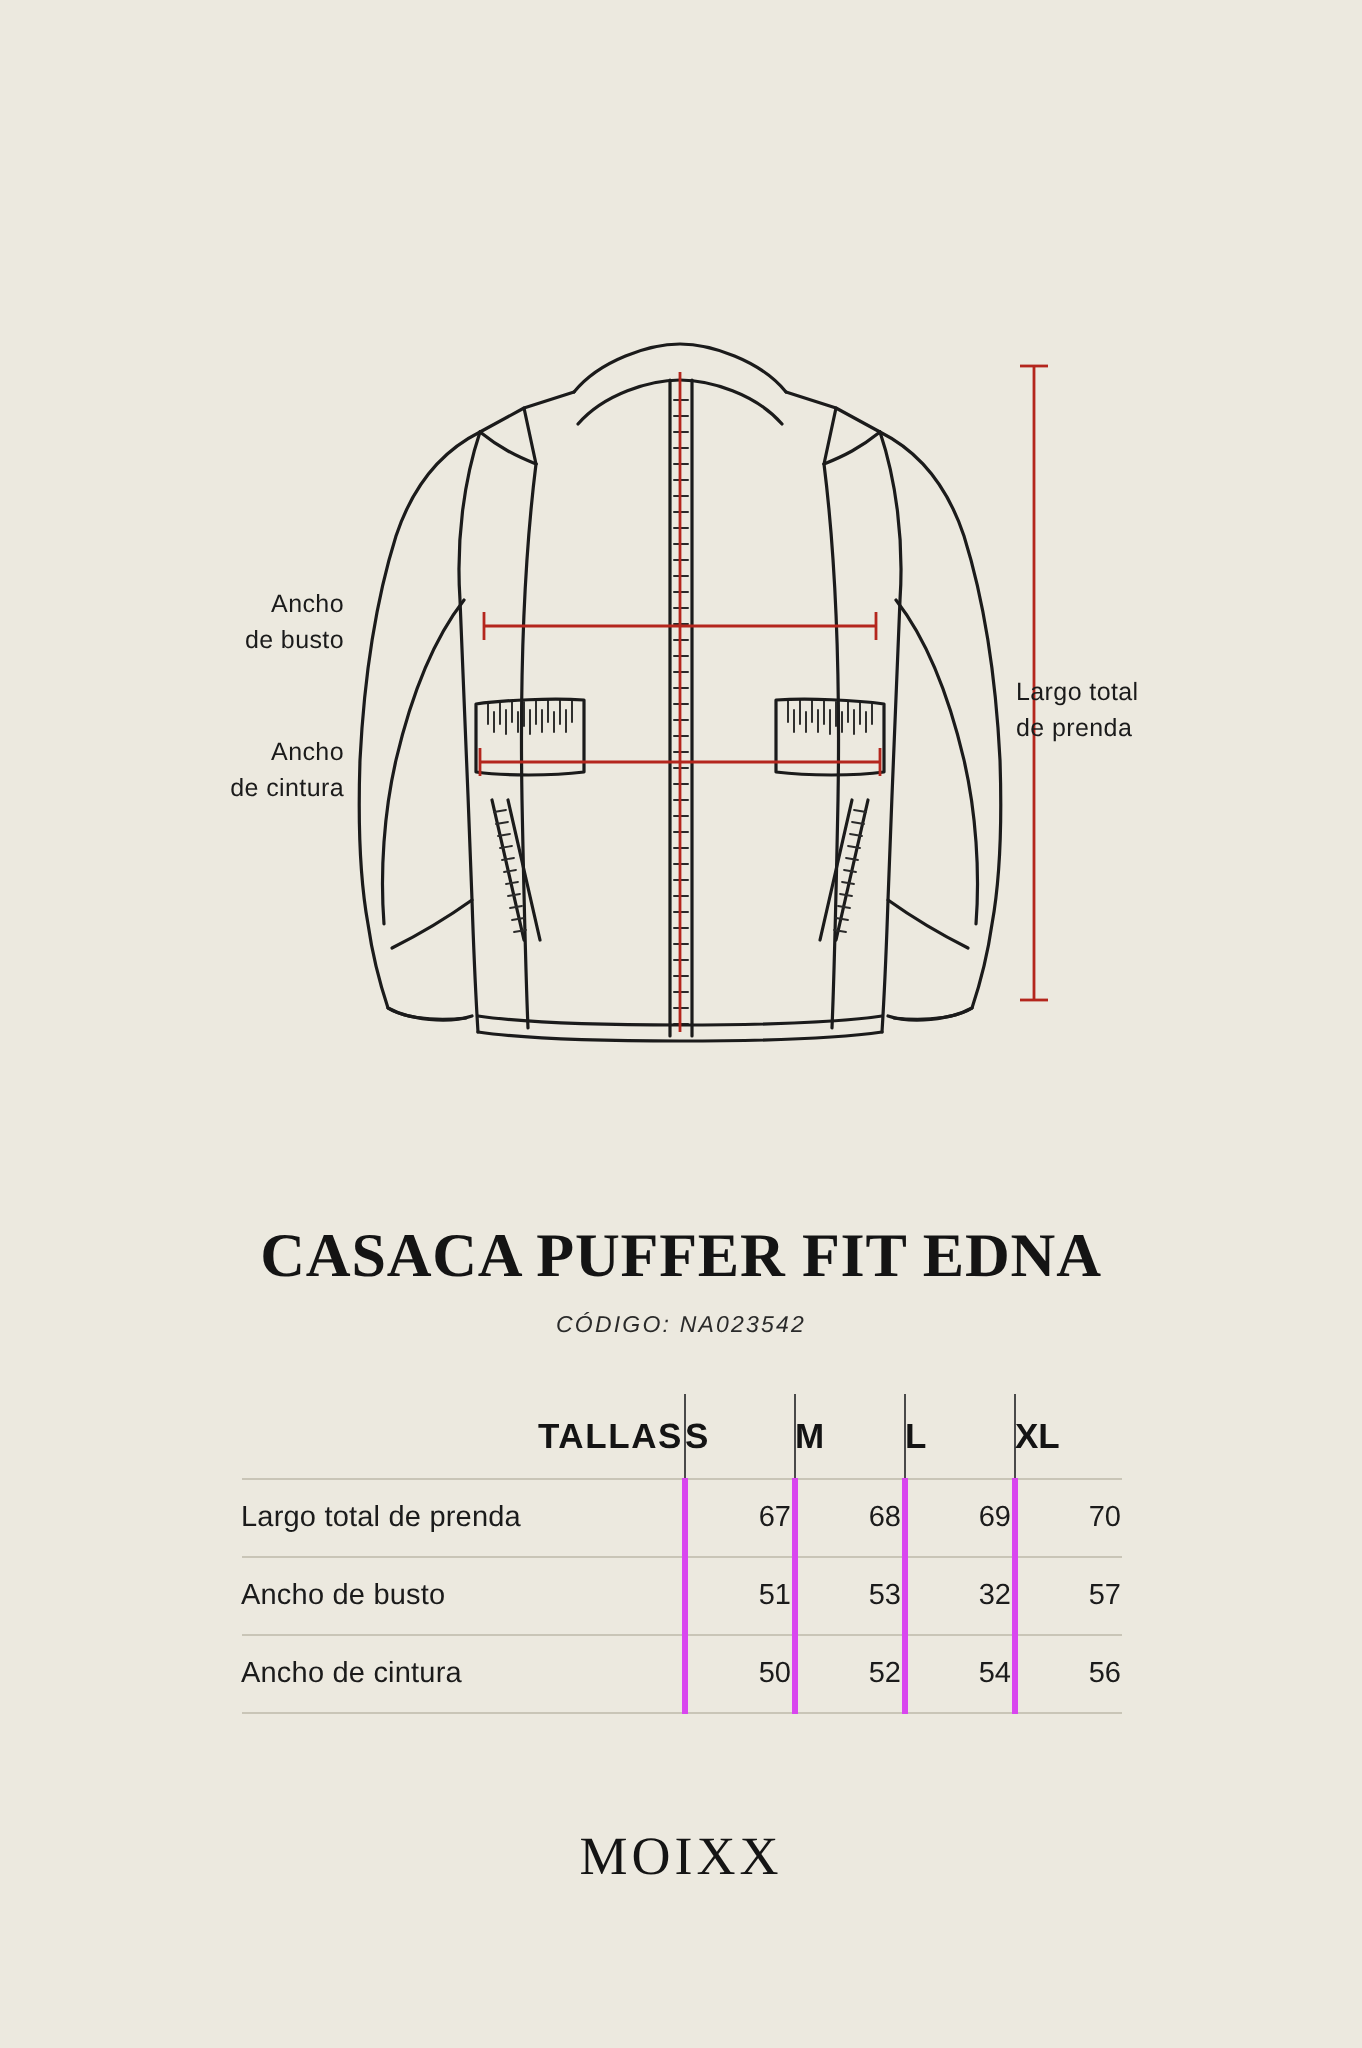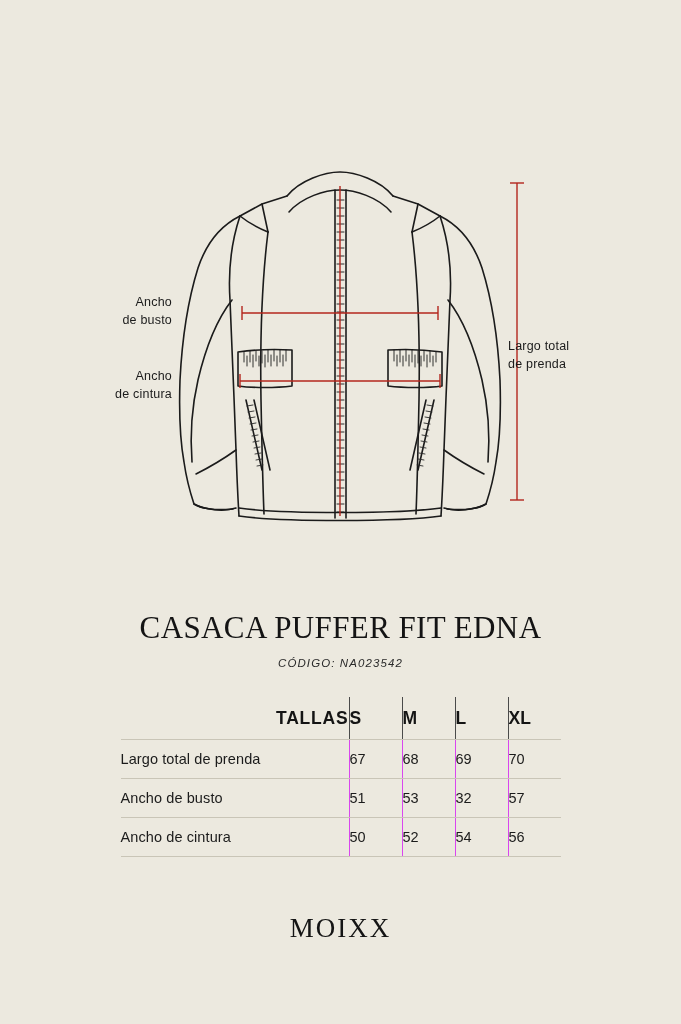--- a/index.html
+++ b/index.html
@@ -60,21 +60,21 @@
     width: 120px;
   }
 
   
   .title-block {
     text-align: center;
     margin-top: 10px;
   }
   .product-title {
     font-family: "Liberation Serif", serif;
-    font-weight: normal;
+    font-weight: bold;
     font-size: 31px;
     letter-spacing: 0.4px;
     color: #141414;
     margin: 0;
   }
   .product-code {
     font-size: 11.5px;
     letter-spacing: 1.1px;
     color: #2a2a2a;
     margin-top: 11px;
@@ -128,21 +128,22 @@
   }
   .cell-size {
     font-size: 14.5px;
     color: #1b1b1b;
     text-align: left;
     width: 52px;
     height: 38px;
     padding-left: 10px;
   }
   .vline {
-    border-left: 1px solid #d946ef;
+    border-left: 3px solid #d946ef;
+    text-align: right;
   }
   .vline-head {
     border-left: 1px solid #4a4a4a;
   }
 
   
   .brand {
     text-align: center;
     margin-top: 56px;
     font-family: "Liberation Serif", serif;

